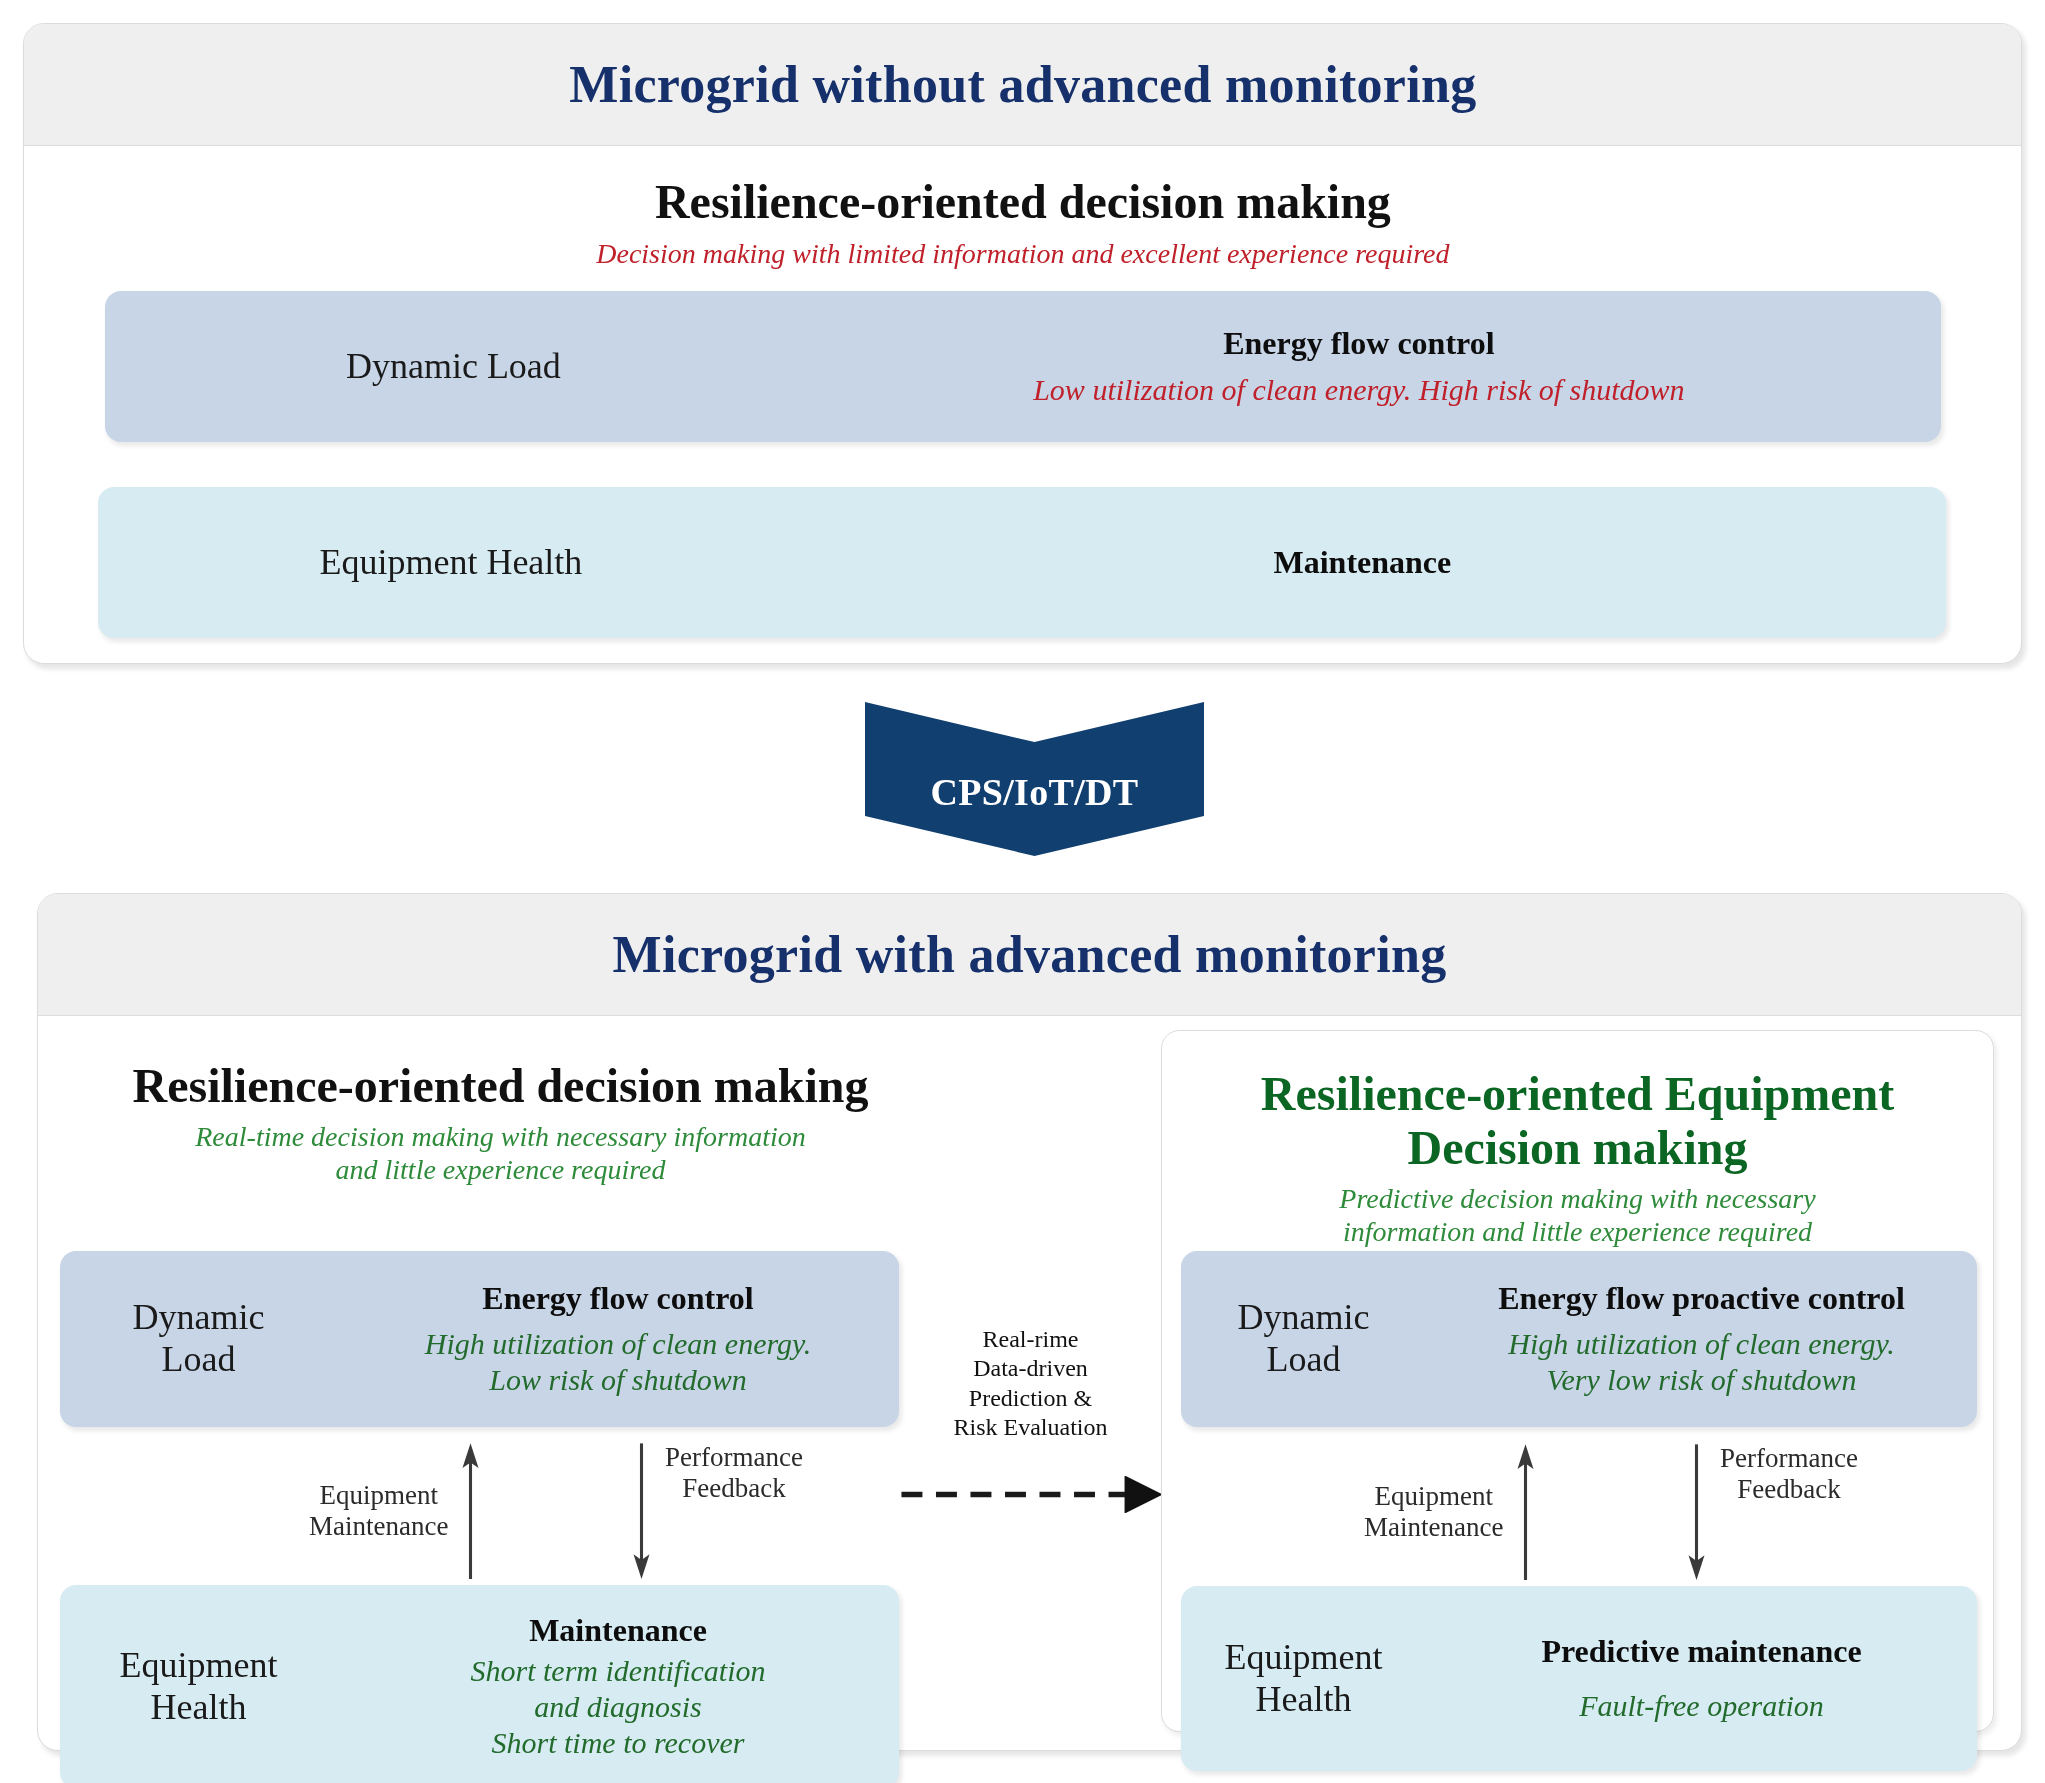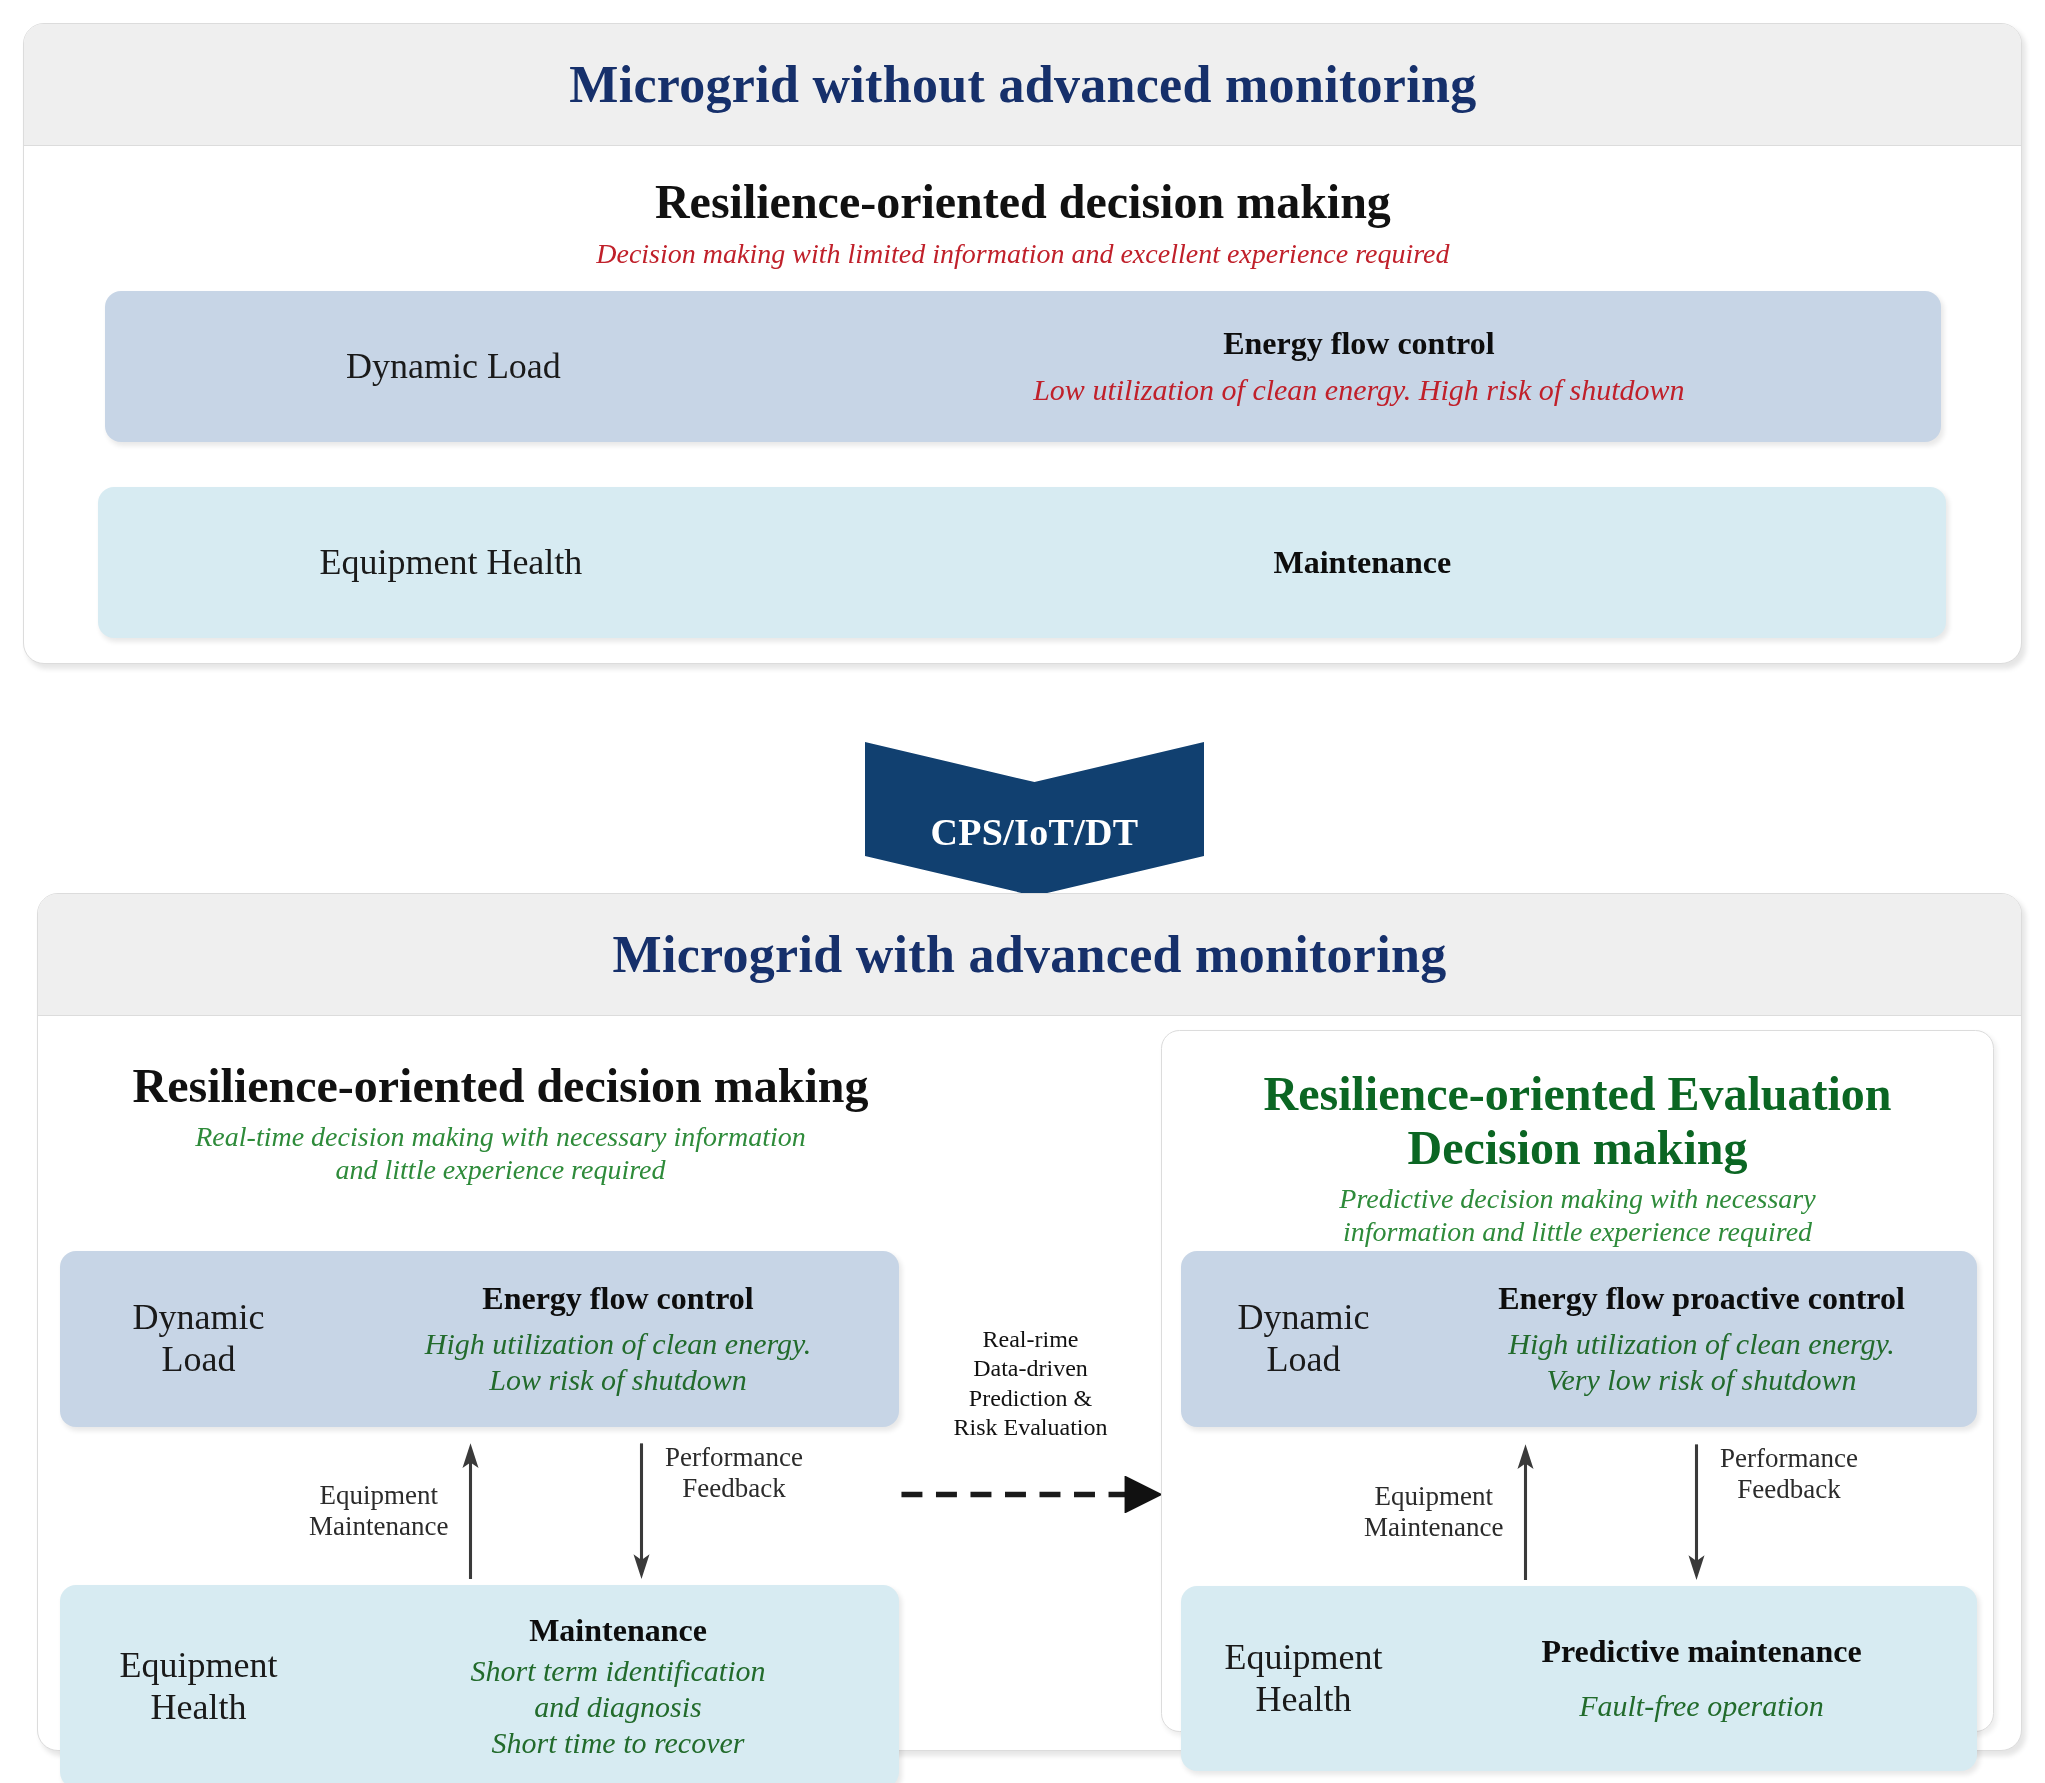--- a/index.html
+++ b/index.html
@@ -157,21 +157,21 @@
     </div>
 
     <div class="pill cyan" style="left:74px; top:463px; width:1848px; height:151px;">
       <div class="pill-left" style="width:705px;text-align:center;">Equipment Health</div>
       <div class="pill-right" style="width:1118px;">
         <div class="r-title">Maintenance</div>
       </div>
     </div>
   </div>
 
-  <div class="chev" style="left:865px; top:742px; width:339px; height:154px;">
+  <div class="chev" style="left:865px; top:702px; width:339px; height:154px;">
     <div class="chev-label">CPS/IoT/DT</div>
   </div>
 
   <div class="panel" style="left:37px; top:893px; width:1985px; height:858px;">
 
     <div class="panel-header">
       <div class="panel-title">Microgrid with advanced monitoring</div>
     </div>
 
     <div class="sec-head" style="position:absolute; left:25px; top:165px; width:875px;">
@@ -235,21 +235,21 @@
     </div>
 
     <svg style="position:absolute; left:861px; top:582px;" width="265" height="37" viewBox="0 0 430 60">
       <line x1="4" y1="30" x2="368" y2="30" stroke="#1a1a1a" stroke-width="9" stroke-dasharray="34,22"></line>
       <polygon points="428,30 366,-1 366,61" fill="#111111"></polygon>
     </svg>
 
     <div class="subcard" style="left:1123px; top:136px; width:833px; height:702px;">
 
       <div class="sec-head" style="position:absolute; left:0; top:36px; width:100%;">
-        <div class="h-main green">Resilience-oriented Evaluation</div>
+        <div class="h-main green">Resilience-oriented Equipment</div>
         <div class="h-main green">Decision making</div>
         <div class="h-sub green">Predictive decision making with necessary</div>
         <div class="h-sub green" style="margin-top:0;">information and little experience required</div>
       </div>
 
       <div class="pill blue" style="left:18.5px; top:220px; width:796px; height:176px;">
         <div class="pill-left" style="width:246px;">
           <div>Dynamic</div>
           <div>Load</div>
         </div>

